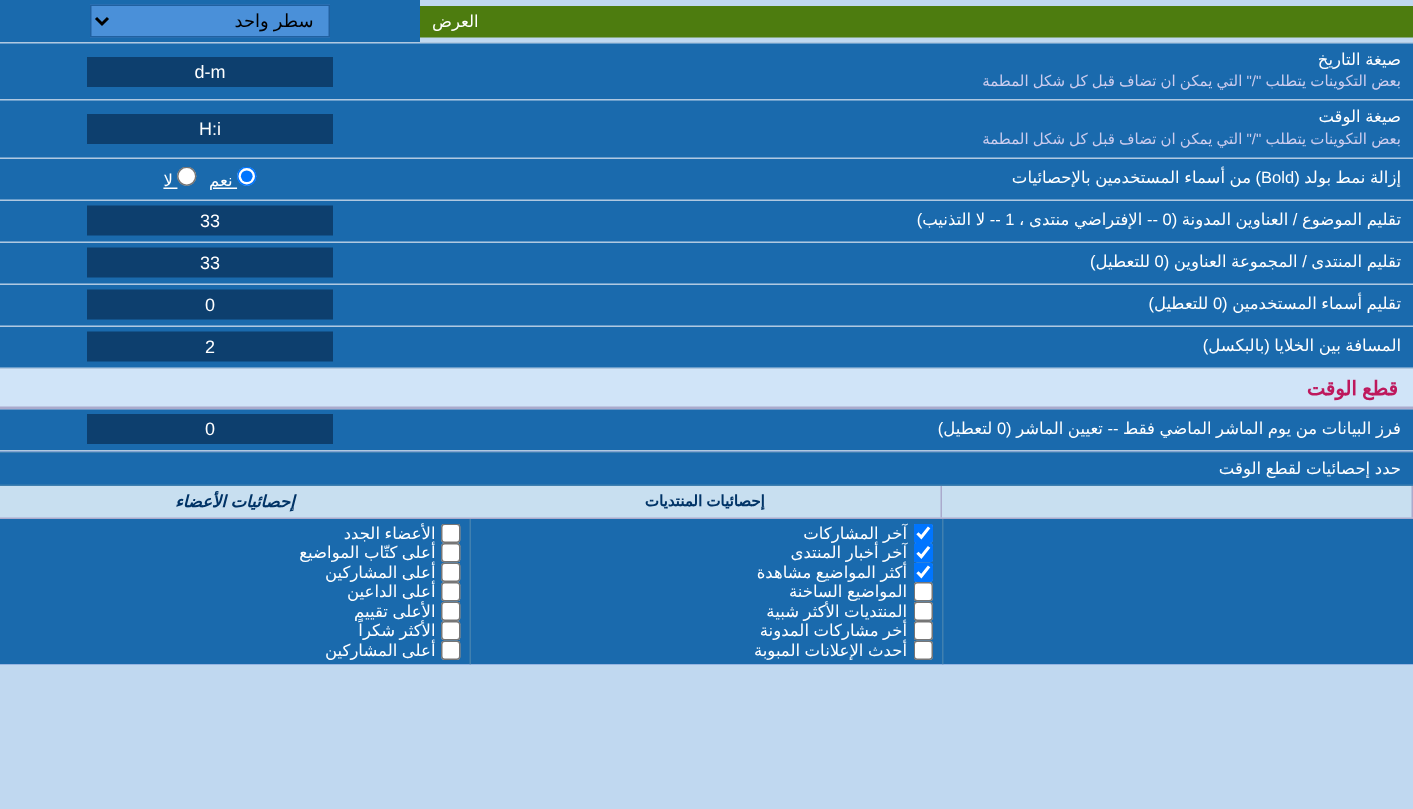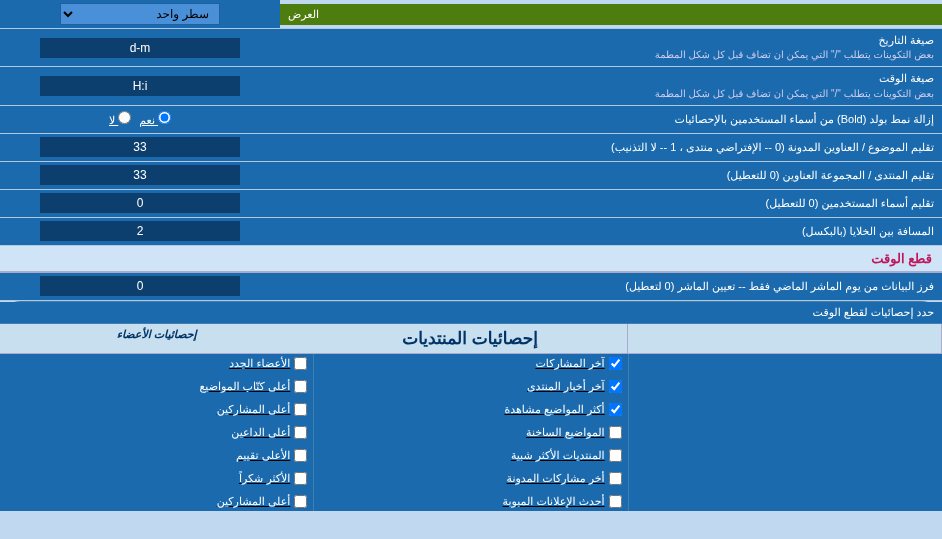--- a/index.html
+++ b/index.html
@@ -47,21 +47,21 @@
       justify-content: center;
       padding: 3px 6px;
     }
     .row-input input[type="text"] {
       background: #0d3f6e;
       color: #fff;
       border: none;
       padding: 3px 6px;
       font-size: 12px;
       text-align: center;
-      width: 200px;
+      width: 164px;
       direction: ltr;
     }
     .section-header {
       background: #d0e4f8;
       border-bottom: 2px solid #aac;
       padding: 5px 10px;
       font-weight: bold;
       font-size: 13px;
       color: #be185d;
       text-align: right;
@@ -116,22 +116,21 @@
     .checkboxes-area {
       display: flex;
       background: #1a6aad;
     }
     .check-col {
       flex: 1;
       padding: 3px 6px;
       border-right: 1px solid #4080b0;
       display: flex;
       flex-direction: column;
-      gap: 10px;
-      text-decoration: underline;
+      gap: 0;
     }
     .check-col:first-child { border-right: none; }
     .check-item {
       display: flex;
       align-items: center;
       gap: 4px;
       color: #fff;
       font-size: 11px;
       direction: rtl;
     }
@@ -241,29 +240,29 @@
     <div class="row-label">
       <div>
         <div>فرز البيانات من يوم الماشر الماضي فقط -- تعيين الماشر (0 لتعطيل)</div>
       </div>
     </div>
     <div class="row-input">
       <input type="text" value="0" style="">
     </div>
   </div>
 
-  <div style="background:#c4b5fd; border-top: 1px solid #4080b0; border-radius: 20px;">
+  <div style="background:#c4b5fd; border-top: 1px solid #4080b0;">
 
     <div class="limit-row">
       <div class="limit-label">حدد إحصائيات لقطع الوقت</div>
     </div>
 
     <div style="display:flex; background:#c8dff0; border-bottom: 1px solid #aac;">
       <div style="flex:1; padding:4px 8px; font-weight:bold; font-size:11px; color:#003366; text-align:center; border-right:1px solid #aac;"></div>
-      <div style="flex:1; padding:4px 8px; font-weight:bold; font-size:17px; color:#003366; text-align:center; border-right:1px solid #aac;">إحصائيات المنتديات</div>
+      <div style="flex:1; padding:4px 8px; font-weight:bold; font-size:10px; color:#003366; text-align:center; border-right:1px solid #aac;">إحصائيات المنتديات</div>
       <div style="flex:1; padding:4px 8px; font-weight:bold; font-size:11px; color:#003366; text-align:center;font-style:italic;">إحصائيات الأعضاء</div>
     </div>
 
     <div class="checkboxes-area">
 
       <div class="check-col"></div>
 
       <div class="check-col">
         <div class="check-item">
           <input type="checkbox" checked="" style="">

